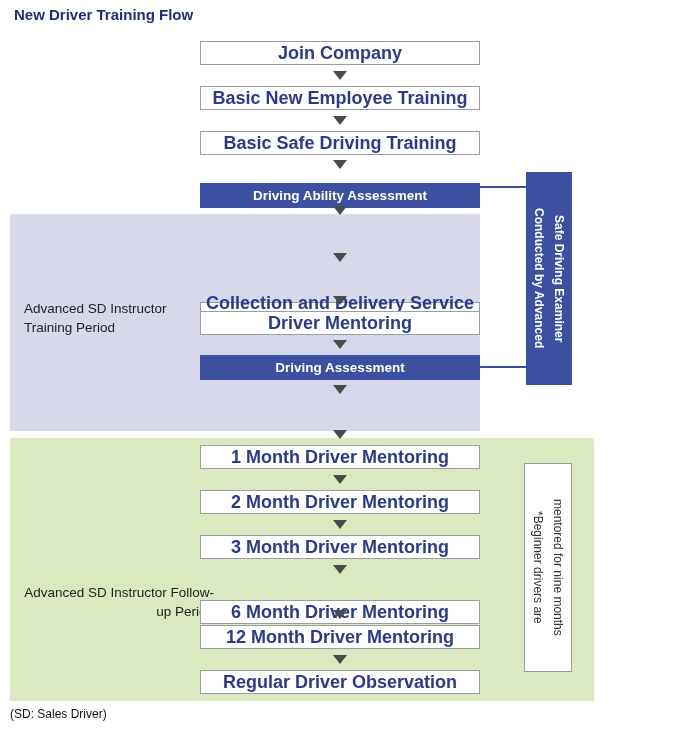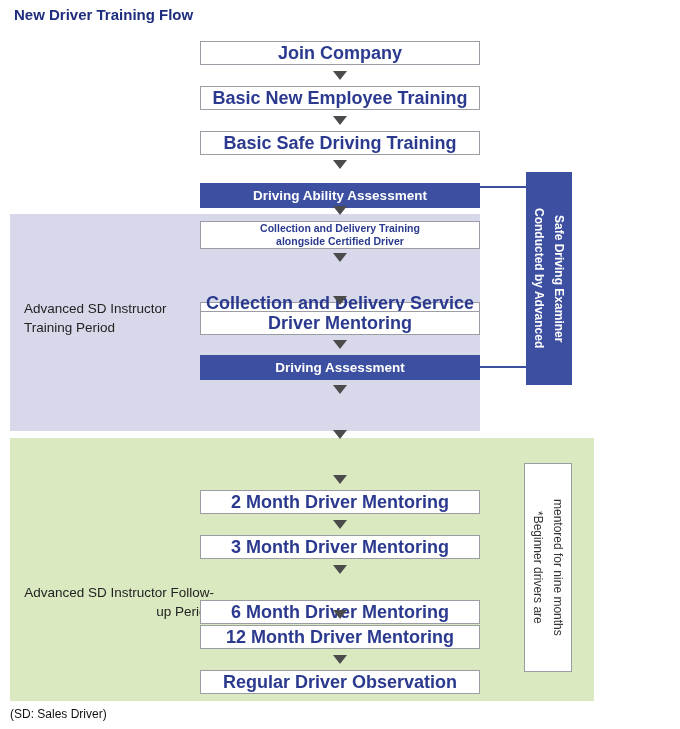--- a/index.html
+++ b/index.html
@@ -104,24 +104,24 @@
   <div class="section-label" style="top:300px;">Advanced SD Instructor Training Period</div>
   <div class="section-label" style="top:584px;text-align:right;">Advanced SD Instructor Follow-up Period</div>
 
   <div class="hline" style="top:186px;"></div>
   <div class="hline" style="top:366px;"></div>
 
   <div class="step outline" style="top:41px;height:24px;">Join Company</div>
   <div class="step outline" style="top:86px;height:24px;">Basic New Employee Training</div>
   <div class="step outline" style="top:131px;height:24px;">Basic Safe Driving Training</div>
   <div class="step filled" style="top:175px;height:25px;margin-top:8px;">Driving Ability Assessment</div>
-  <div class="step outline small" style="top:221px;height:28px;">Collection and Delivery Training alongside Certified Driver</div>
   <div class="step outline" style="top:266px;height:24px;margin-top:36px;">Collection and Delivery Service Test</div>
   <div class="step outline" style="top:311px;height:24px;">Driver Mentoring</div>
   <div class="step filled" style="top:355px;height:25px;">Driving Assessment</div>
+  <div class="step outline" style="top:445px;height:24px;">1 Month Driver Mentoring</div>
   <div class="step outline" style="top:490px;height:24px;">2 Month Driver Mentoring</div>
   <div class="step outline" style="top:535px;height:24px;">3 Month Driver Mentoring</div>
   <div class="step outline" style="top:580px;height:24px;margin-top:20px;">6 Month Driver Mentoring</div>
   <div class="step outline" style="top:625px;height:24px;">12 Month Driver Mentoring</div>
   <div class="step outline" style="top:670px;height:24px;">Regular Driver Observation</div>
 
   <div class="arrow" style="top:71px;"></div>
   <div class="arrow" style="top:116px;"></div>
   <div class="arrow" style="top:160px;"></div>
   <div class="arrow" style="top:206px;"></div>

